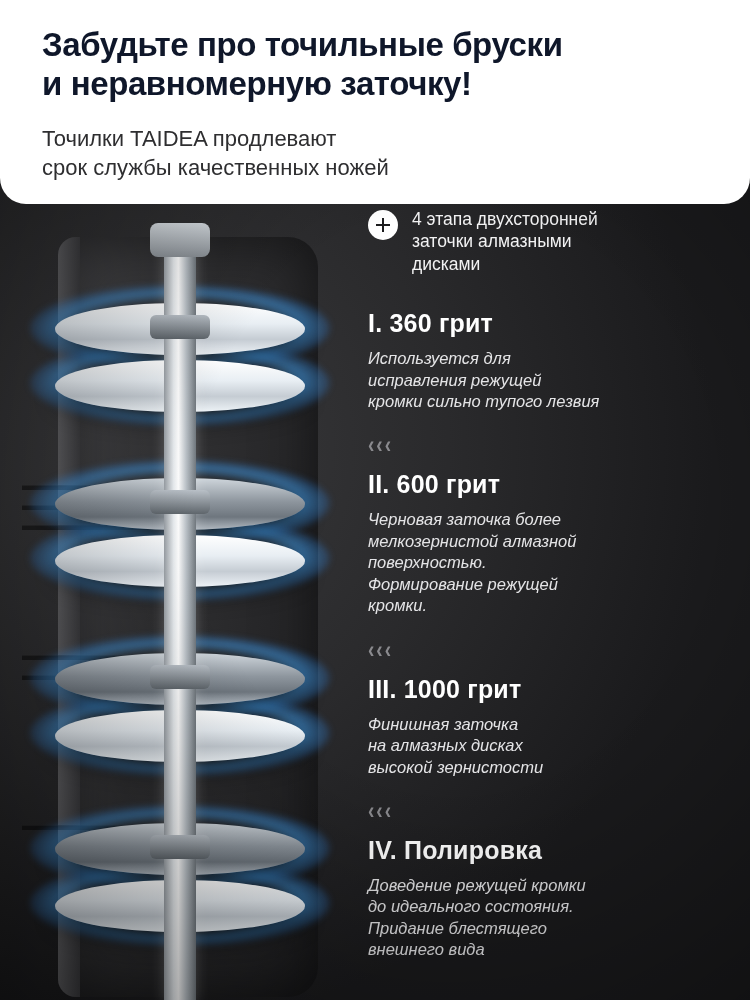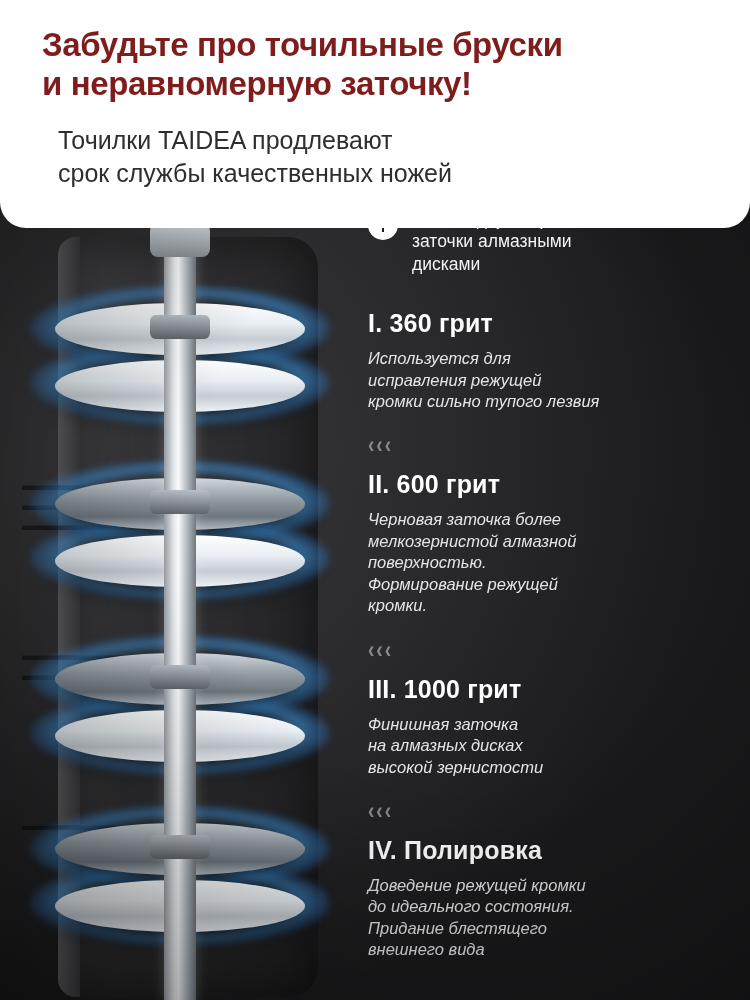--- a/index.html
+++ b/index.html
@@ -28,30 +28,30 @@
     border-bottom-left-radius:26px;
     border-bottom-right-radius:26px;
     padding:26px 42px 22px 42px;
     box-sizing:border-box;
     z-index:40;
   }
   .headline{
     font-size:33px;
     line-height:1.18;
     font-weight:bold;
-    color:#7f1d1d;
+    color:#0f172a;
     letter-spacing:-0.4px;
     margin:0 0 20px 0;
     white-space:pre-line;
   }
   .subline{
-    font-size:25px;
+    font-size:22px;
     line-height:1.32;
     color:#2e2e30;
-    margin:16px;
+    margin:0;
     white-space:pre-line;
   }
 
   
   .product{
     position:absolute;
     left:0;top:185px;
     width:360px;height:815px;
     overflow:hidden;
     z-index:10;

